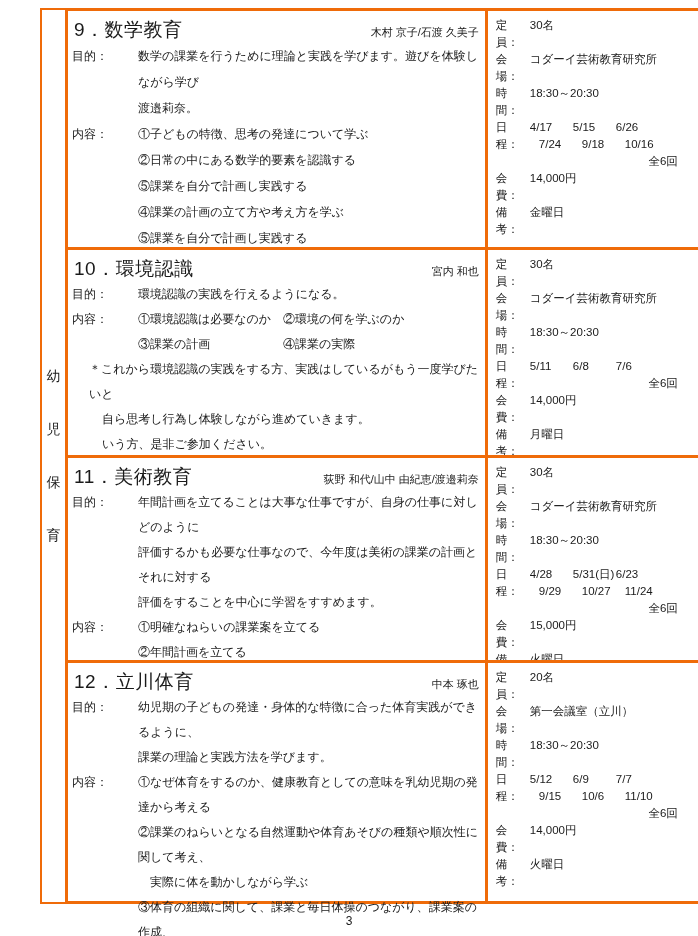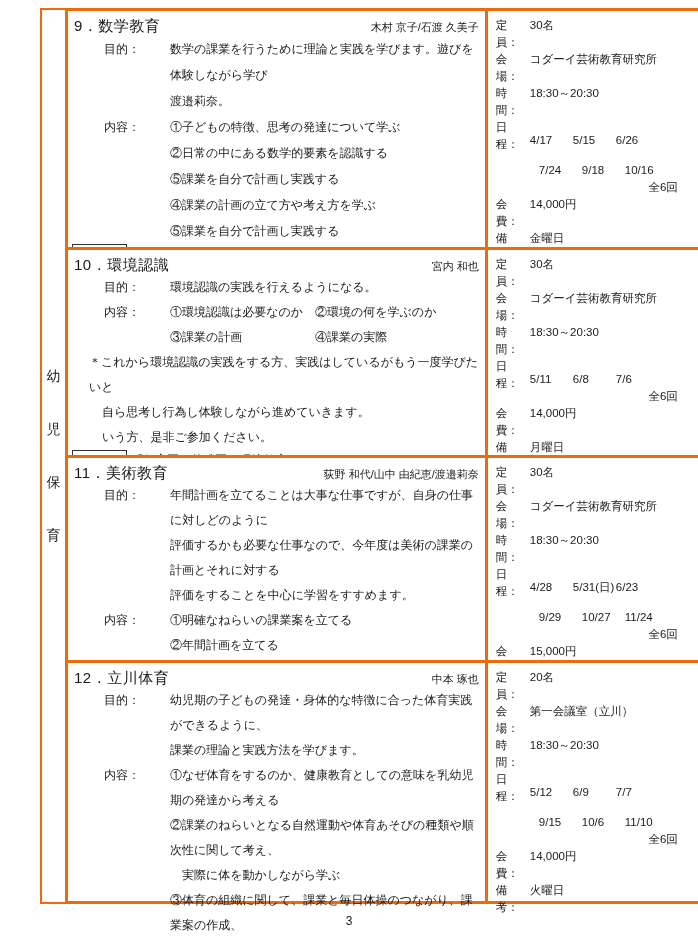--- a/index.html
+++ b/index.html
@@ -23,38 +23,38 @@
   .sec-2 { height:211px; }
   .sec-3 { height:208px; }
   .sec-4 { height:244px; }
   .sec-left { flex:1; min-width:0; padding:5px 4px 7px 4px; display:flex; flex-direction:column; }
   .sec-right {
     flex:none; width:221px; box-sizing:border-box;
     border-left:3px solid var(--orange);
     padding:6px 8px 4px 8px; font-size:11.5px; line-height:17px;
   }
   .sec-head { display:flex; align-items:baseline; justify-content:space-between; padding:1px 2px 0 2px; }
-  .sec-title { font-size:15px; letter-spacing:0.5px; }
+  .sec-title { font-size:19px; letter-spacing:0.5px; }
   .sec-instructor { font-size:11px; white-space:nowrap; }
   .sec-body { display:flex; flex-direction:column; flex:1; font-size:12px; }
   .lh26 .sec-body { line-height:26px; }
   .lh25 .sec-body { line-height:25px; }
   .row { display:flex; }
-  .row-label { flex:none; width:38px;margin-left:32px; }
+  .row-label { flex:none; width:38px; }
   .row-lines { flex:1; min-width:0;margin-left:28px; }
   .twocol .c1 { display:inline-block; width:145px; }
   .note-line1 { padding-left:17px; }
   .note-line2 { padding-left:30px; }
   .texts-row { margin-top:auto; display:flex; align-items:center; font-size:12px; line-height:16px; }
   .text-label { flex:none; border:1px solid #333; padding:1px 2px; }
   .text-books { padding-left:4px; white-space:nowrap; }
   .info-row { display:flex; }
   .info-label { flex:none; width:34px; }
   .info-val { flex:1; min-width:0; }
-  .sched-row .sd { display:inline-block; min-width:43px;margin-top:13px; }
+  .sched-row .sd { display:inline-block; min-width:43px; }
   .sched-row2 { padding-left:9px; }
   .sched-total { text-align:right; padding-right:20px; }
   .page-num { position:absolute; left:0; right:0; bottom:8px; text-align:center; font-size:12px; }
 </style>
 </head>
 <body>
 
 <div class="page">
   <div class="frame">
 

